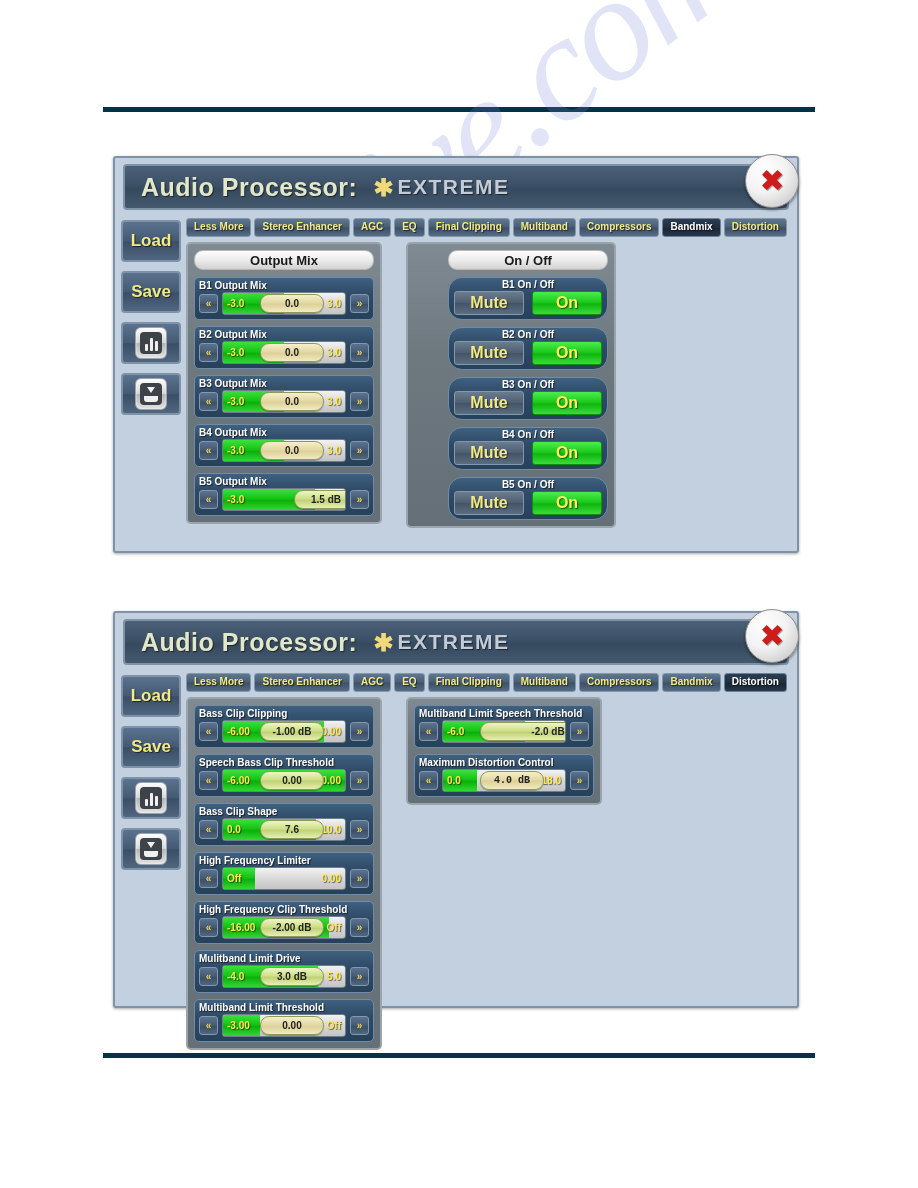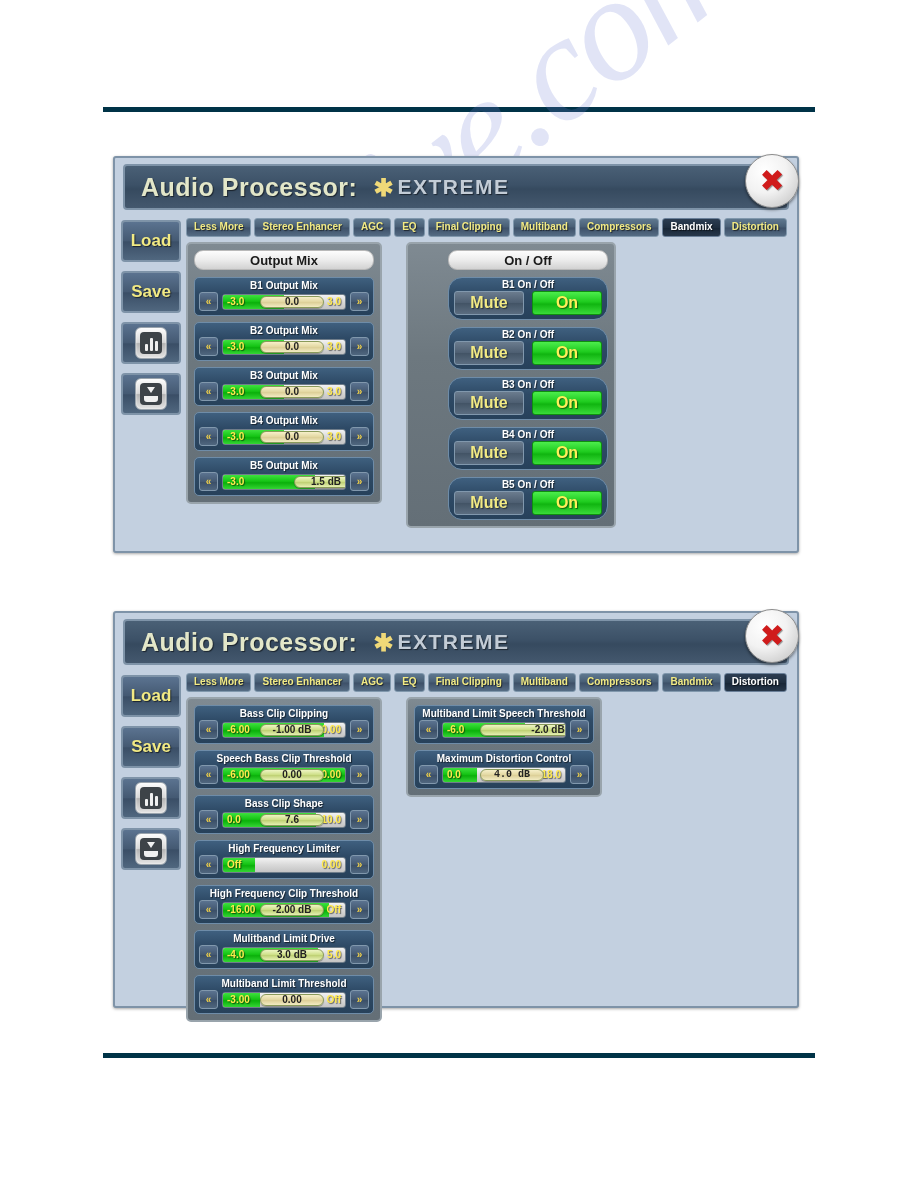--- a/index.html
+++ b/index.html
@@ -207,21 +207,20 @@
   .slider-row{
     background:linear-gradient(180deg,#3f607f 0%,#2e4a66 40%,#27415a 100%);
     border:1px solid #6e8ca8;
     border-radius:5px;
     padding:2px 4px 4px 4px;
     margin-bottom:6px;
     box-sizing:border-box;
   }
   .slider-row:last-child{margin-bottom:0;}
   .slider-title{
-    text-align:center;
     font-size:10px;
     font-weight:bold;
     color:#ffffff;
     line-height:12px;
     text-shadow:1px 1px 1px rgba(0,0,0,0.6);
     white-space:nowrap;
   }
   .slider-line{display:flex;align-items:center;gap:4px;}
   .arrow-btn{
     width:19px;height:19px;flex:0 0 19px;
@@ -231,21 +230,21 @@
     display:flex;align-items:center;justify-content:center;
     color:#f2d24a;
     font-size:10px;font-weight:bold;
     cursor:pointer;
     line-height:1;
     box-sizing:border-box;
   }
   .track{
     flex:1;
     position:relative;
-    height:16px;
+    height:23px;
     border-radius:3px;
     background:linear-gradient(180deg,#f2f2f2 0%,#d9d9d9 50%,#c4c4c4 100%);
     border:1px solid #6f7d8a;
     overflow:hidden;
     box-sizing:border-box;
     cursor:pointer;
   }
   .fill{
     position:absolute;left:0;top:0;bottom:0;
     background:linear-gradient(180deg,#3ee03e 0%,#15c415 45%,#0bb00b 55%,#34d634 100%);

